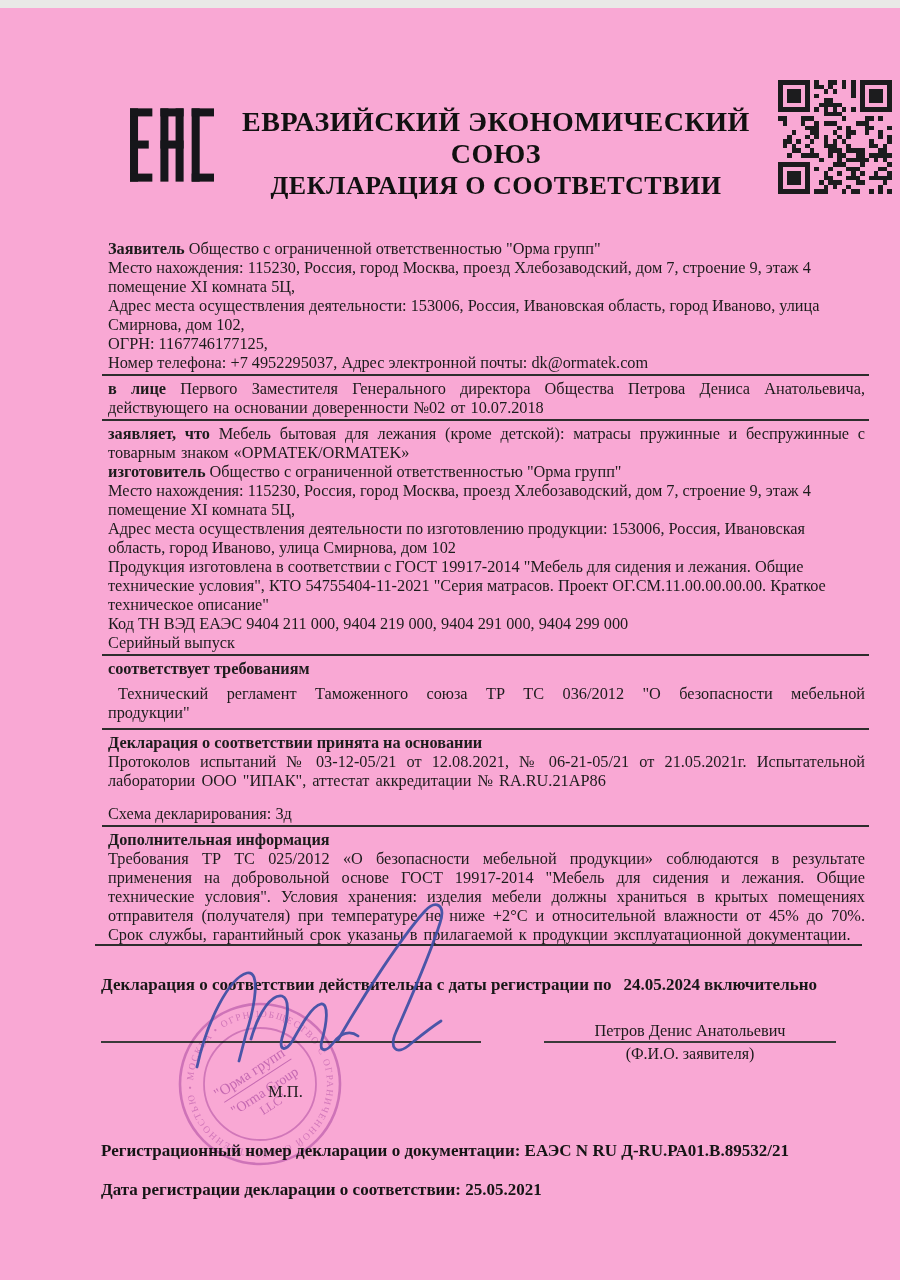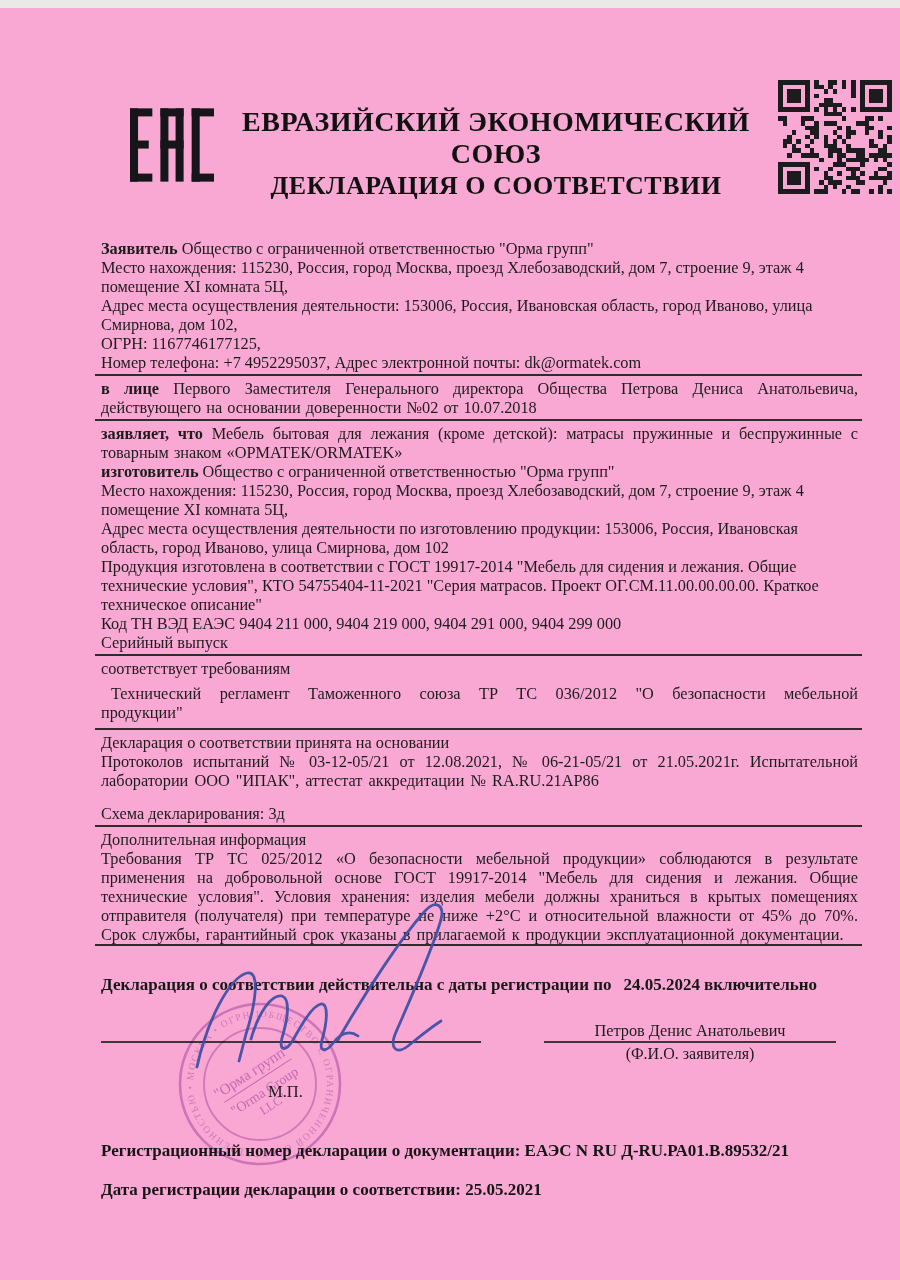--- a/index.html
+++ b/index.html
@@ -12,25 +12,25 @@
   .eac-logo{position:absolute;left:130px;top:96px;}
   .titles{
     position:absolute;left:218px;top:98px;width:556px;text-align:center;
     font-weight:bold;color:#111;
   }
   .titles .t1{font-size:28px;line-height:32px;letter-spacing:.5px;}
   .titles .t2{font-size:26px;line-height:31px;letter-spacing:.5px;}
   .qr{position:absolute;left:778px;top:72px;width:114px;height:114px;}
   
   .docbody{
-    position:absolute;left:101px;top:231px;width:757px;
+    position:absolute;left:108px;top:231px;width:757px;
     font-size:16.3px;line-height:19px;color:#1c1c1c;
   }
   .docbody p,.docbody div.l,.docbody h4{margin:0;padding:0;font-size:16.3px;font-weight:normal;}
-  .docbody h4{font-weight:normal;}
+  .docbody h4{font-weight:bold;}
   b.lead{font-weight:bold;}
   .rule{height:0;border:0;border-top:2px solid #2d2d2d;margin:2px 0 3px -6px;width:767px;}
   .jf{text-align:justify;}
   .ws8{word-spacing:8px;}
   .ws2{word-spacing:2px;}
   .ws1{word-spacing:1px;font-family:Liberation Serif, serif;}
   .mt6{margin-top:6px!important;}
   .mt10{margin-top:10px!important;}
   .ti10{text-indent:10px;}
   

